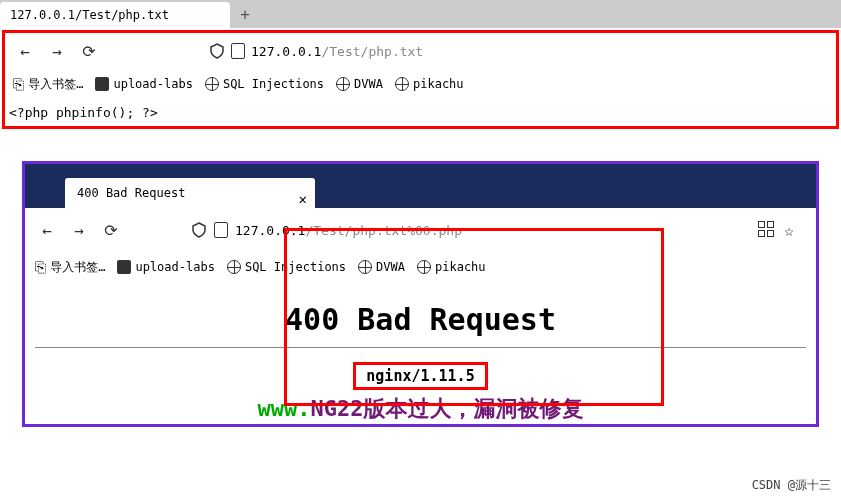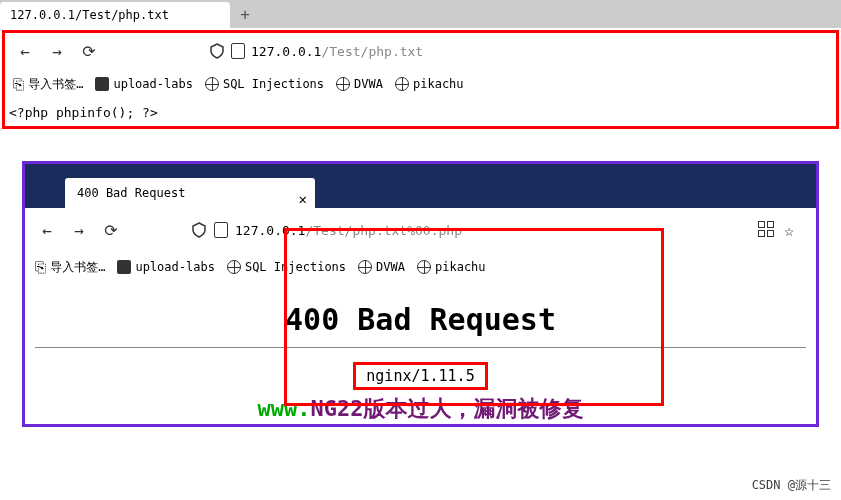--- a/index.html
+++ b/index.html
@@ -31,21 +31,21 @@
 .url-bar2 { display: flex; align-items: center; margin-left: 60px; gap: 7px; flex: 1; }
 .right-icons { display: flex; gap: 10px; padding-right: 12px; }
 .qr-icon { width: 16px; height: 16px; display: grid; grid-template-columns: 1fr 1fr; grid-template-rows: 1fr 1fr; gap: 2px; }
 .qr-icon span { border: 1.5px solid #333; }
 .star-icon { font-size: 16px; }
 .red-box2 { border: 3px solid #f00; position: absolute; }
 .overlay-box1 { left: 284px; top: 228px; width: 380px; height: 178px; pointer-events: none; }
 .error-heading { text-align: center; font-family: "Times New Roman", serif; font-size: 30px; font-weight: bold; padding: 10px 0; }
 .hr-line { border: none; border-top: 1px solid #888; margin: 0 10px; }
 .server-line { text-align: center; padding: 14px 0 4px; }
-.server-box { display: inline-block; border: 3px solid #f00; padding: 2px 10px; font-family: "Times New Roman", serif; font-size: 15px; }
+.server-box { display: inline-block; border: 3px solid #f00; padding: 2px 10px; font-family: "Times New Roman", serif; font-size: 15px; font-weight: bold; }
 .footer-text { text-align: center; font-size: 22px; font-weight: bold; }
 .footer-text .green { color: #0a0; }
 .footer-text .red { color: #701a75; }
 .watermark { position: absolute; right: 10px; bottom: 6px; font-size: 12px; color: #404040; }
 .icon-shield { width: 16px; height: 16px; }
 .icon-page { width: 14px; height: 16px; border: 1.5px solid #333; border-radius: 2px; position: relative; }
 .icon-import { font-size: 14px; }
 .bm-row2 { display: flex; align-items: center; height: 30px; padding: 0 10px; gap: 12px; }
 </style>
 </head>

